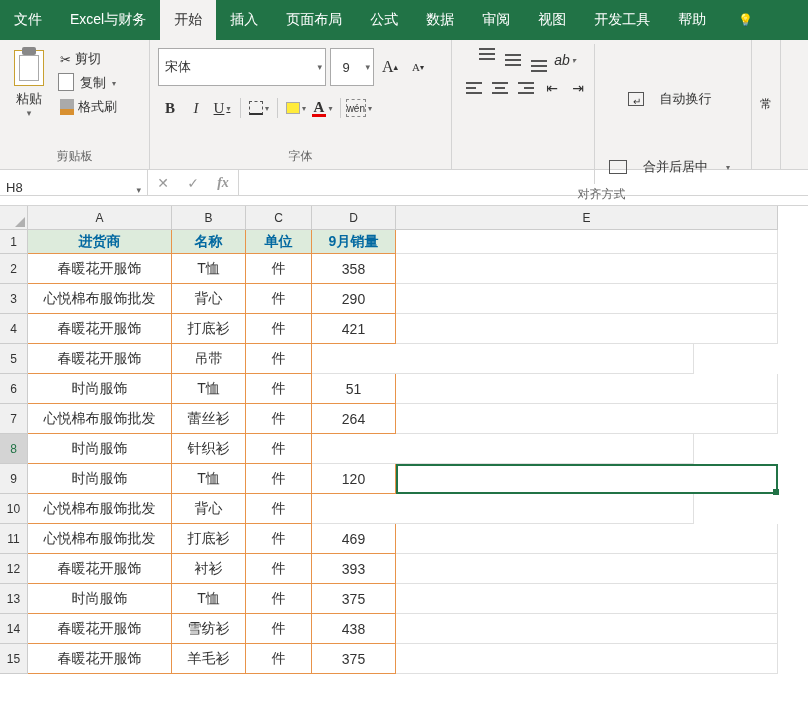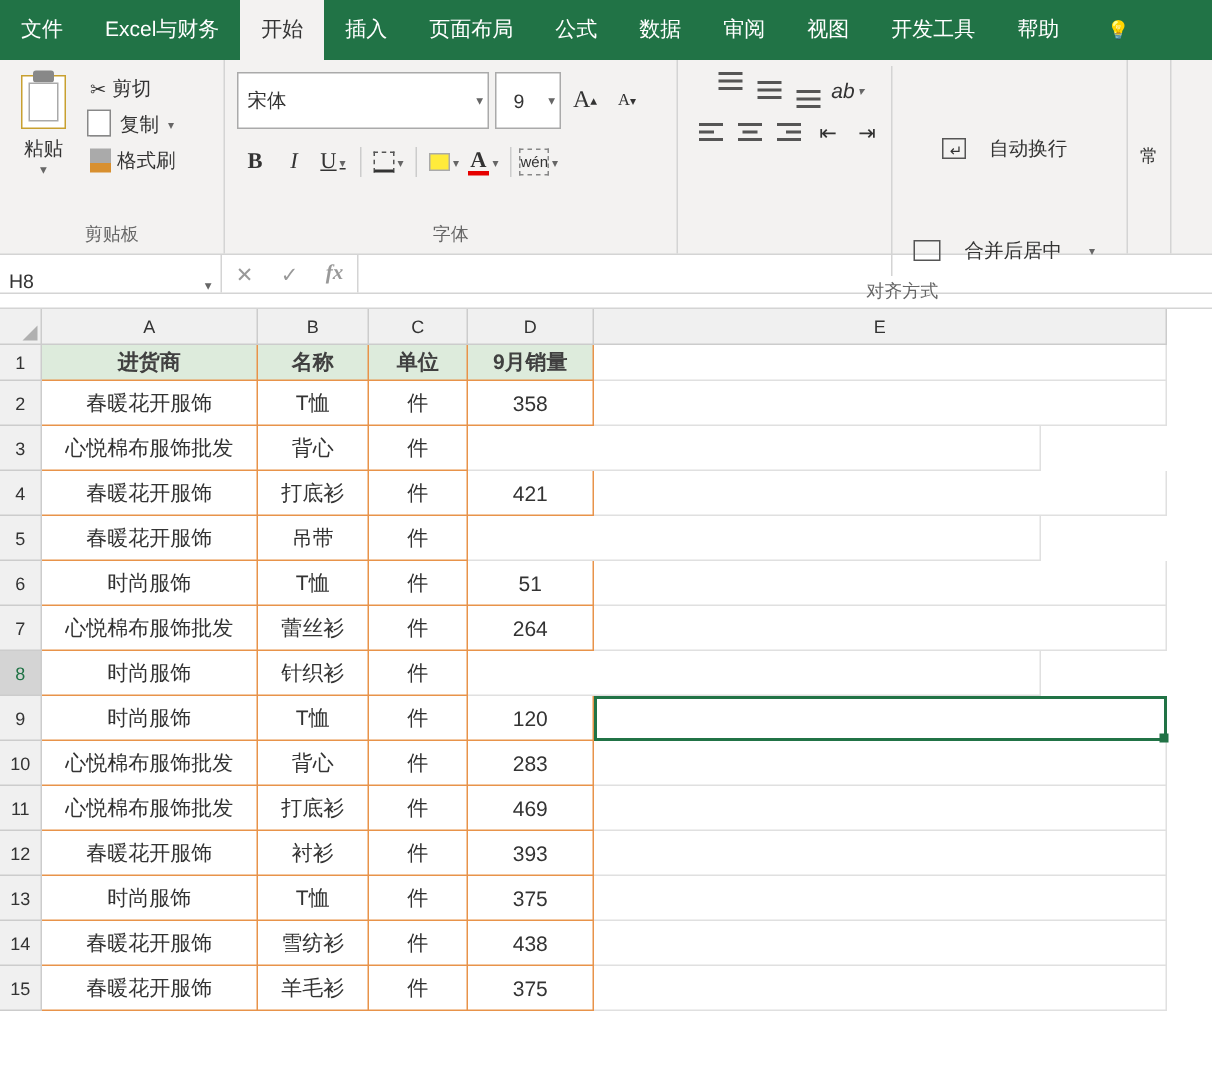--- a/index.html
+++ b/index.html
@@ -37,21 +37,21 @@
 .fontsize { width:44px; justify-content:center;}
 .size-btn { width:24px; height:24px; display:flex; align-items:center; justify-content:center; font-family:serif;}
 .size-btn.big { font-size:16px; }
 .size-btn.small { font-size:11px; }
 .font-bottom { display:flex; gap:2px; align-items:center; padding:6px 2px;}
 .fb-btn { width:24px; height:24px; display:flex; align-items:center; justify-content:center; font-family:"Times New Roman",serif; font-size:15px; position:relative;}
 .dd-arrow { font-size:8px; color:#666; margin-left:2px;}
 .border-ico { width:14px; height:14px; border:1px dashed #555; border-bottom:2px solid #333;}
 .fill-ico { width:14px; height:12px; background:#ffeb3b; border:1px solid #aaa; position:relative;}
 .color-ico { font-family:serif; font-weight:bold; color:#333; border-bottom:3px solid #e60000; padding:0 2px; line-height:14px;}
-.wen-ico { width:20px; height:18px; border:1px dashed #888; display:flex; align-items:center; justify-content:flex-start; font-size:10px;}
+.wen-ico { width:20px; height:18px; border:1px dashed #888; display:flex; align-items:center; justify-content:flex-end; font-size:10px;}
 
 
 .align-col { display:flex; flex-direction:column; gap:4px; padding:4px;align-items:center;}
 .align-row { display:flex; gap:2px;}
 .al-btn { width:24px; height:24px; display:flex; align-items:center; justify-content:center; position:relative;}
 .h-lines { width:16px; height:12px; display:flex; flex-direction:column; justify-content:space-between;}
 .h-lines span{ height:2px; background:#555;}
 .al-left span:nth-child(2){width:60%;}
 .al-center span:nth-child(2){width:60%;margin:0 auto;}
 .al-right span:nth-child(2){width:60%;margin-left:auto;}
@@ -80,21 +80,21 @@
 .corner{width:28px;height:24px;background:#f0f0f0;border-right:1px solid #ccc;border-bottom:1px solid #ccc;position:relative;}
 .corner::after{content:"";position:absolute;right:2px;bottom:2px;border-left:10px solid transparent;border-bottom:10px solid #b0b0b0;}
 .rh{width:28px;background:#f0f0f0;border-right:1px solid #ccc;border-bottom:1px solid #ccc;display:flex;align-items:center;justify-content:center;font-size:12px;color:#333;}
 .rh.sel{background:#d4d4d4;color:#217346;}
 .ch-row{display:flex;}
 .ch{background:#f0f0f0;border-right:1px solid #ccc;border-bottom:1px solid #ccc;display:flex;align-items:center;justify-content:center;height:24px;font-size:12px;}
 .cells{position:relative;}
 .row{display:flex;}
 .cell{border-right:1px solid #e8934a;border-bottom:1px solid #e8934a;display:flex;align-items:center;justify-content:center;font-size:14px;background:#fff;}
 .cell.plain{border-right:1px solid #e0e0e0;border-bottom:1px solid #e0e0e0;}
-.hdr{background:#ddebdc;color:#404040;font-weight:bold;}
+.hdr{background:#ddebdc;color:#0369a1;font-weight:bold;}
 .wA{width:144px;} .wB{width:74px;} .wC{width:66px;} .wD{width:84px;} .wE{width:382px;}
 .h24{height:24px;} .h30{height:30px;}
 .sel-cell{position:absolute;border:2px solid #217346;pointer-events:none;}
 .sel-cell::after{content:"";position:absolute;right:-3px;bottom:-3px;width:6px;height:6px;background:#217346;}
 .cursor-move{cursor:move;}
 </style>
 </head>
 <body>
 
 <div class="ribbon-tabs">
@@ -314,20 +314,21 @@
           <div class="cell wA h30">春暖花开服饰</div>
           <div class="cell wB h30 cursor-move">T恤</div>
           <div class="cell wC h30">件</div>
           <div class="cell wD h30">358</div>
           <div class="cell plain wE h30"></div>
         </div>
         <div class="row">
           <div class="cell wA h30">心悦棉布服饰批发</div>
           <div class="cell wB h30">背心</div>
           <div class="cell wC h30">件</div>
+          <div class="cell wD h30">290</div>
           <div class="cell plain wE h30"></div>
         </div>
         <div class="row">
           <div class="cell wA h30">春暖花开服饰</div>
           <div class="cell wB h30">打底衫</div>
           <div class="cell wC h30">件</div>
           <div class="cell wD h30">421</div>
           <div class="cell plain wE h30"></div>
         </div>
         <div class="row">
@@ -360,21 +361,20 @@
           <div class="cell wA h30">时尚服饰</div>
           <div class="cell wB h30">T恤</div>
           <div class="cell wC h30">件</div>
           <div class="cell wD h30">120</div>
           <div class="cell plain wE h30"></div>
         </div>
         <div class="row">
           <div class="cell wA h30">心悦棉布服饰批发</div>
           <div class="cell wB h30">背心</div>
           <div class="cell wC h30">件</div>
-          <div class="cell wD h30">283</div>
           <div class="cell plain wE h30"></div>
         </div>
         <div class="row">
           <div class="cell wA h30">心悦棉布服饰批发</div>
           <div class="cell wB h30">打底衫</div>
           <div class="cell wC h30">件</div>
           <div class="cell wD h30">469</div>
           <div class="cell plain wE h30"></div>
         </div>
         <div class="row">

